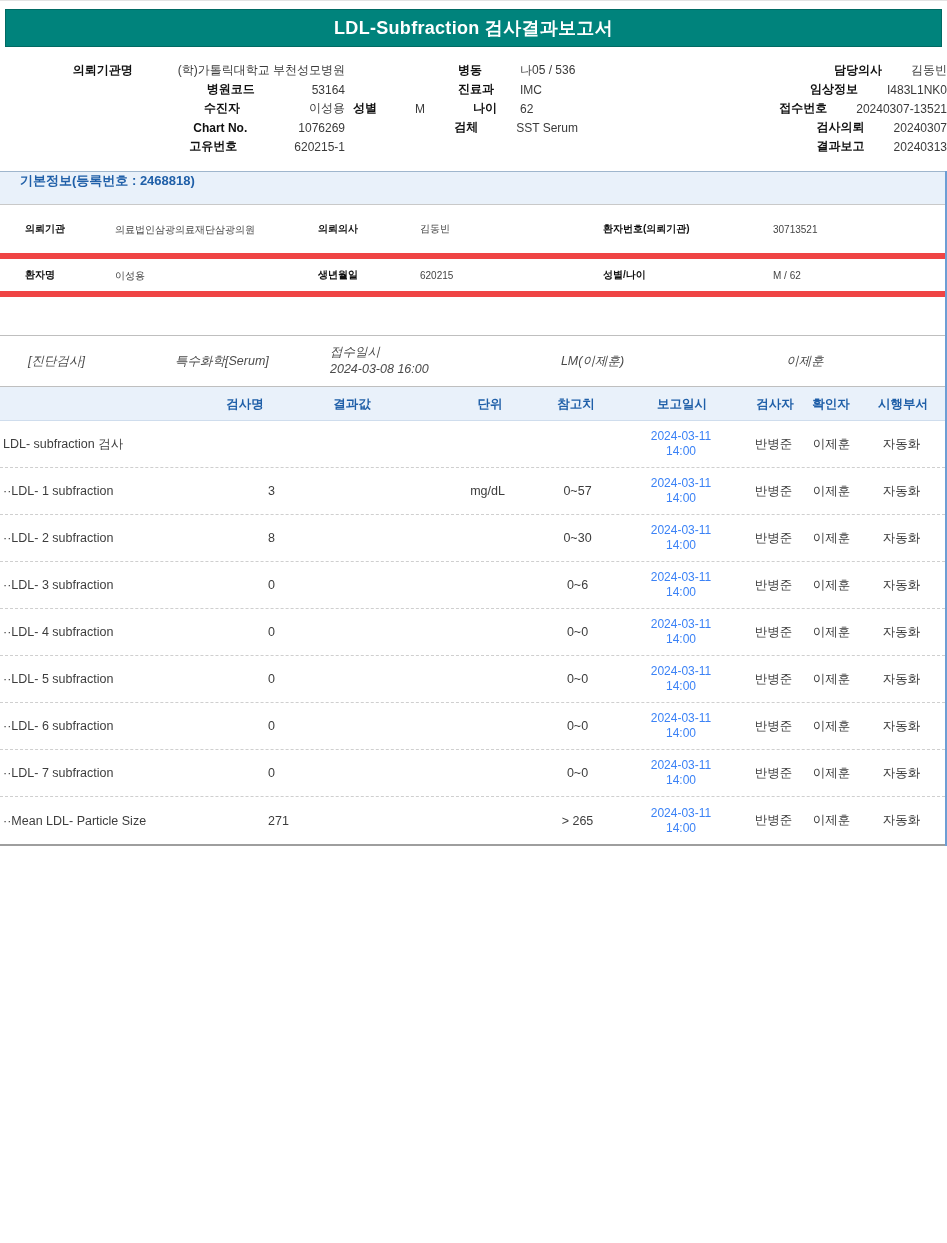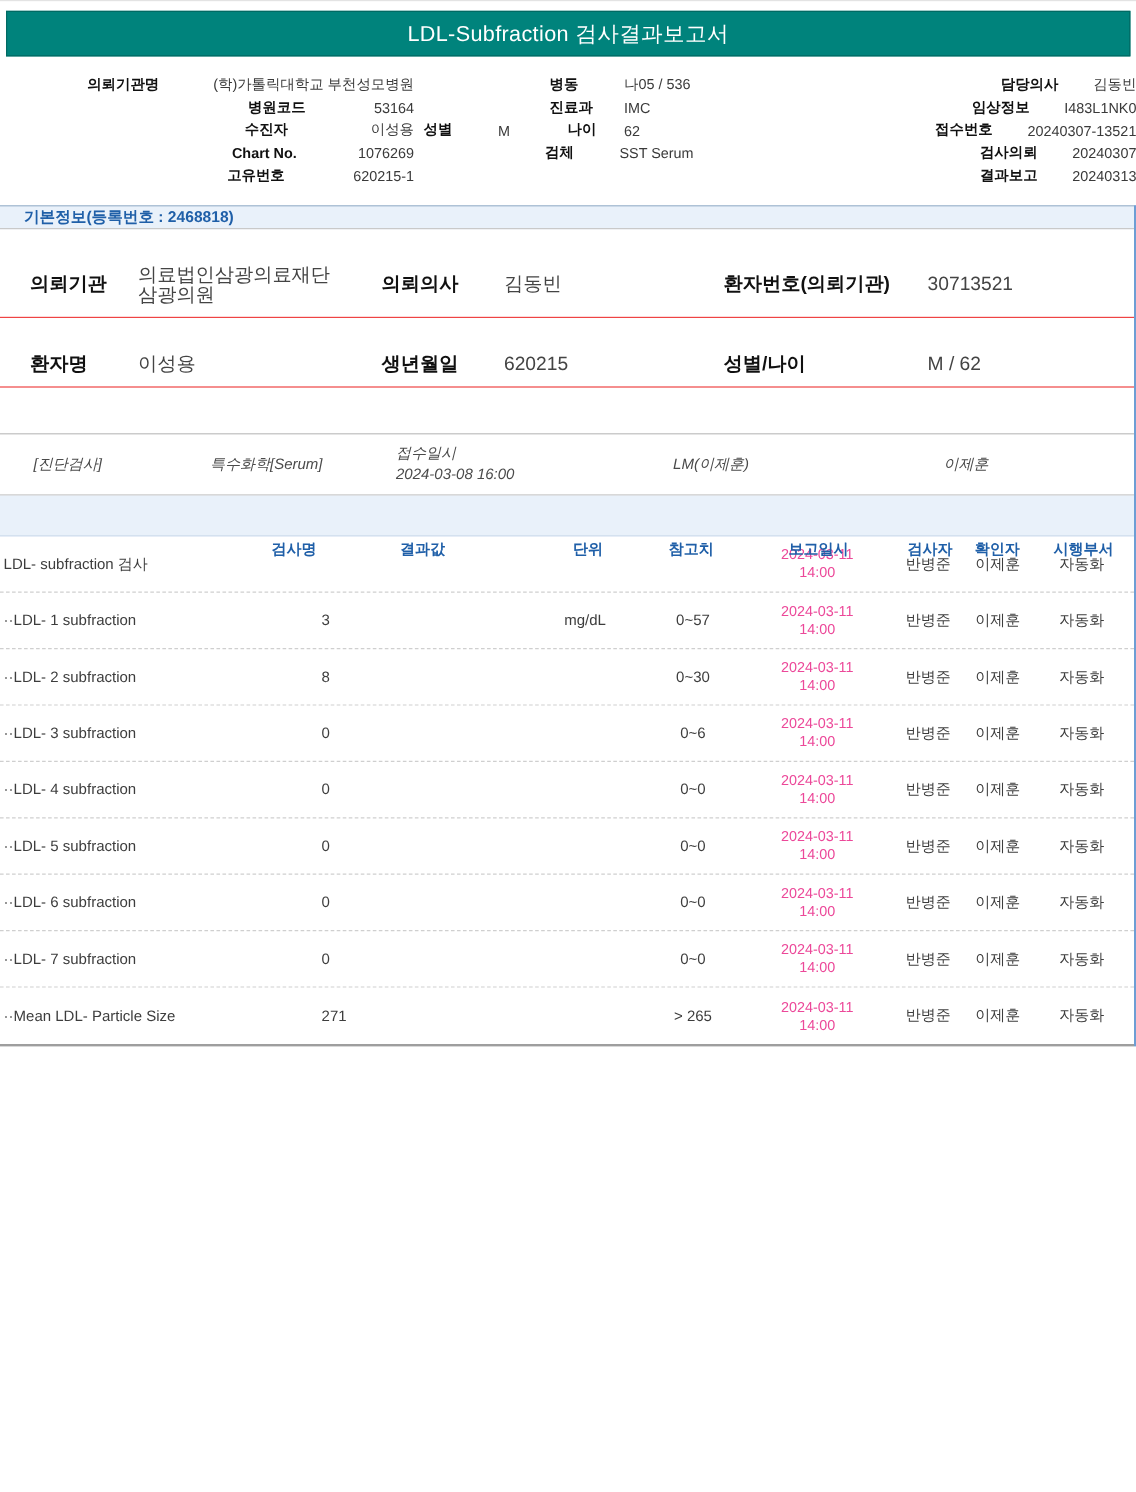--- a/index.html
+++ b/index.html
@@ -7,50 +7,50 @@
   .page {
     width:947px; height:1243px; position:relative; overflow:hidden;
     background:#fff; font-family:"Liberation Sans", sans-serif; color:#333;
     border-top:1px solid #e3e3e3;
   }
   
   .title-bar {
     margin:8px 5px 0 5px; height:38px; background:#00837C;
     border:1px solid #016A63; display:flex; align-items:center; justify-content:center;
   }
-  .title-bar h1 { color:#fff; font-size:18px; font-weight:400; letter-spacing:.3px; }
+  .title-bar h1 { color:#fff; font-size:18px; font-weight:700; letter-spacing:.3px; }
 
   
   .top-info { display:flex; padding:14px 0 10px 35px; font-size:12px; }
   .ti-col { display:flex; flex-direction:column;align-items:flex-end; }
   .ti-col1 { width:310px; }
   .ti-col2 { width:233px; }
   .ti-col3 { flex:1; }
   .ti-row { display:flex; height:19px; align-items:center; }
   .ti-lbl { font-weight:700; color:#101010; }
   .ti-col1 .ti-lbl { width:105px; }
   .ti-col2 .ti-lbl { width:62px; }
   .ti-col3 .ti-lbl { width:77px; }
   .ti-col2 .ti-lbl.ti-lbl2 { width:47px; }
   .ti-col2 .ti-val { min-width:58px; }
   .ti-val { color:#3a3a3a; }
 
   
   .doc-body { margin-top:5px; border-right:2px solid #6D9ED4; }
 
   .section-header {
-    height:20px; display:flex; padding-left:20px;
+    height:34px; display:flex; padding-left:20px;
     background:#E9F1FA; border-top:1px solid #9FB6CD; border-bottom:1px solid #c9c9c9;
     color:#1F5FA8; font-weight:700; font-size:13px;
   }
 
   
   .bi-row {
     display:grid; grid-template-columns:115px 200px 105px 175px 178px 1fr;
-    align-items:center; border-bottom:1px solid #ef4444; font-size:16px;margin-top:20px;
+    align-items:center; border-bottom:6px solid #ef4444; font-size:10px;
   }
   .bi-row:nth-child(1) { height:54px; }
   .bi-row:nth-child(2) { height:38px; }
   .bi-lbl { font-weight:700; color:#101010; }
   .bi-l1 { padding-left:25px; }
   .bi-l2 { padding-left:3px; }
   .bi-l3 { padding-left:8px; }
   .bi-val { color:#444; }
   .bi-v1 { max-width:168px; line-height:17px; }
 
@@ -63,34 +63,34 @@
   .ex-c2 { width:190px; padding-left:35px; }
   .ex-c3 { width:190px; text-align:left; line-height:17px; }
   .ex-c4 { width:180px; text-align:center; line-height:17px; }
   .ex-c5 { width:145px; text-align:center; }
   .ex-c6 { flex:1; text-align:center; }
 
   
   .results-header { position:relative; height:34px; background:#E9F1FA; border-bottom:1px solid #cfdded; }
   .rh-cell {
     position:absolute; top:50%; transform:translate(-50%,-50%);
-    color:#1F5FA8; font-weight:700; font-size:12.5px; white-space:nowrap;margin-top:28px;
+    color:#1F5FA8; font-weight:700; font-size:12.5px; white-space:nowrap;
   }
   .results-body { border-bottom:2px solid #9e9e9e; }
   .res-row {
     display:flex; align-items:center; height:47px;
     border-bottom:1px dashed #cfcfcf; font-size:12.5px; color:#3d3d3d;
   }
   .res-row:last-child { border-bottom:none; }
   .rc { flex:none; }
   .rc-name   { width:265px; padding-left:3px; }
   .rc-result { width:175px; padding-left:3px; }
   .rc-unit   { width:95px;  text-align:center; }
   .rc-ref    { width:85px;  text-align:center; }
-  .rc-report { width:122px; text-align:center; line-height:15px; color:#ec4899; font-size:12px; }
+  .rc-report { width:122px; text-align:center; line-height:15px; color:#3b82f6; font-size:12px; }
   .rc-exam   { width:63px;  text-align:center; }
   .rc-conf   { width:53px;  text-align:center; }
   .rc-dept   { flex:1;      text-align:center; }
 </style>
 </head>
 <body>
 
 <div class="page">
 
   <div class="title-bar">

